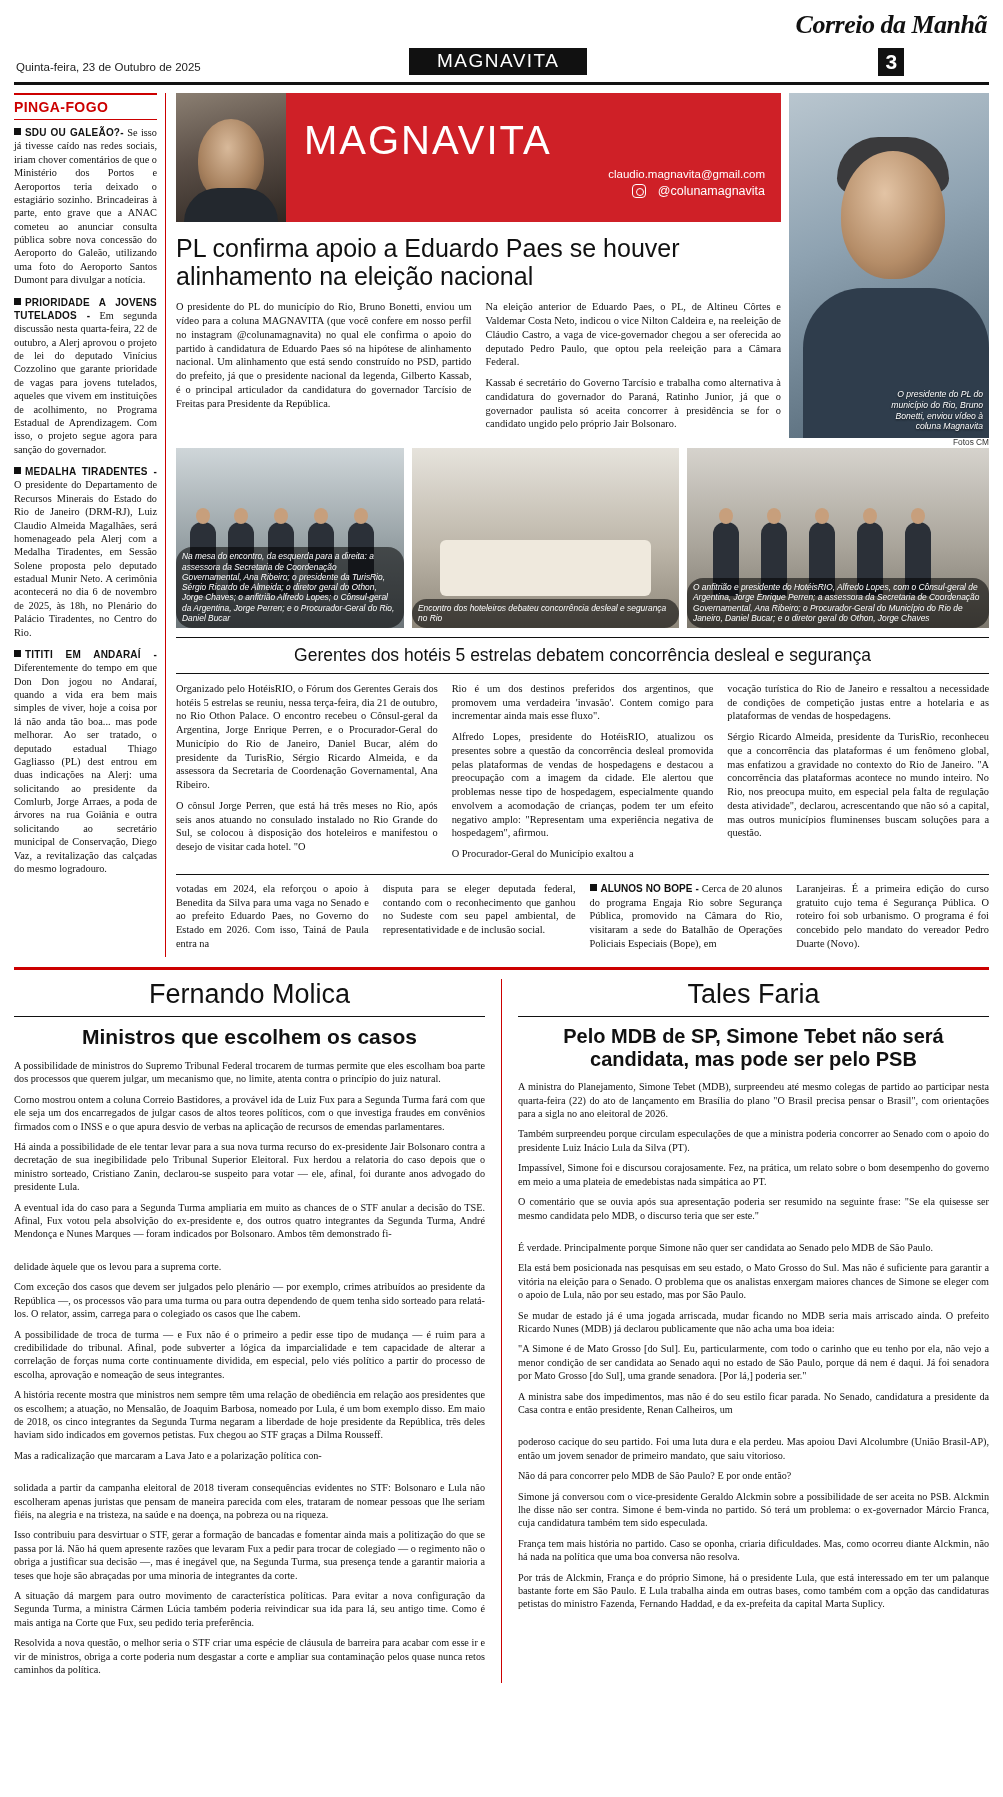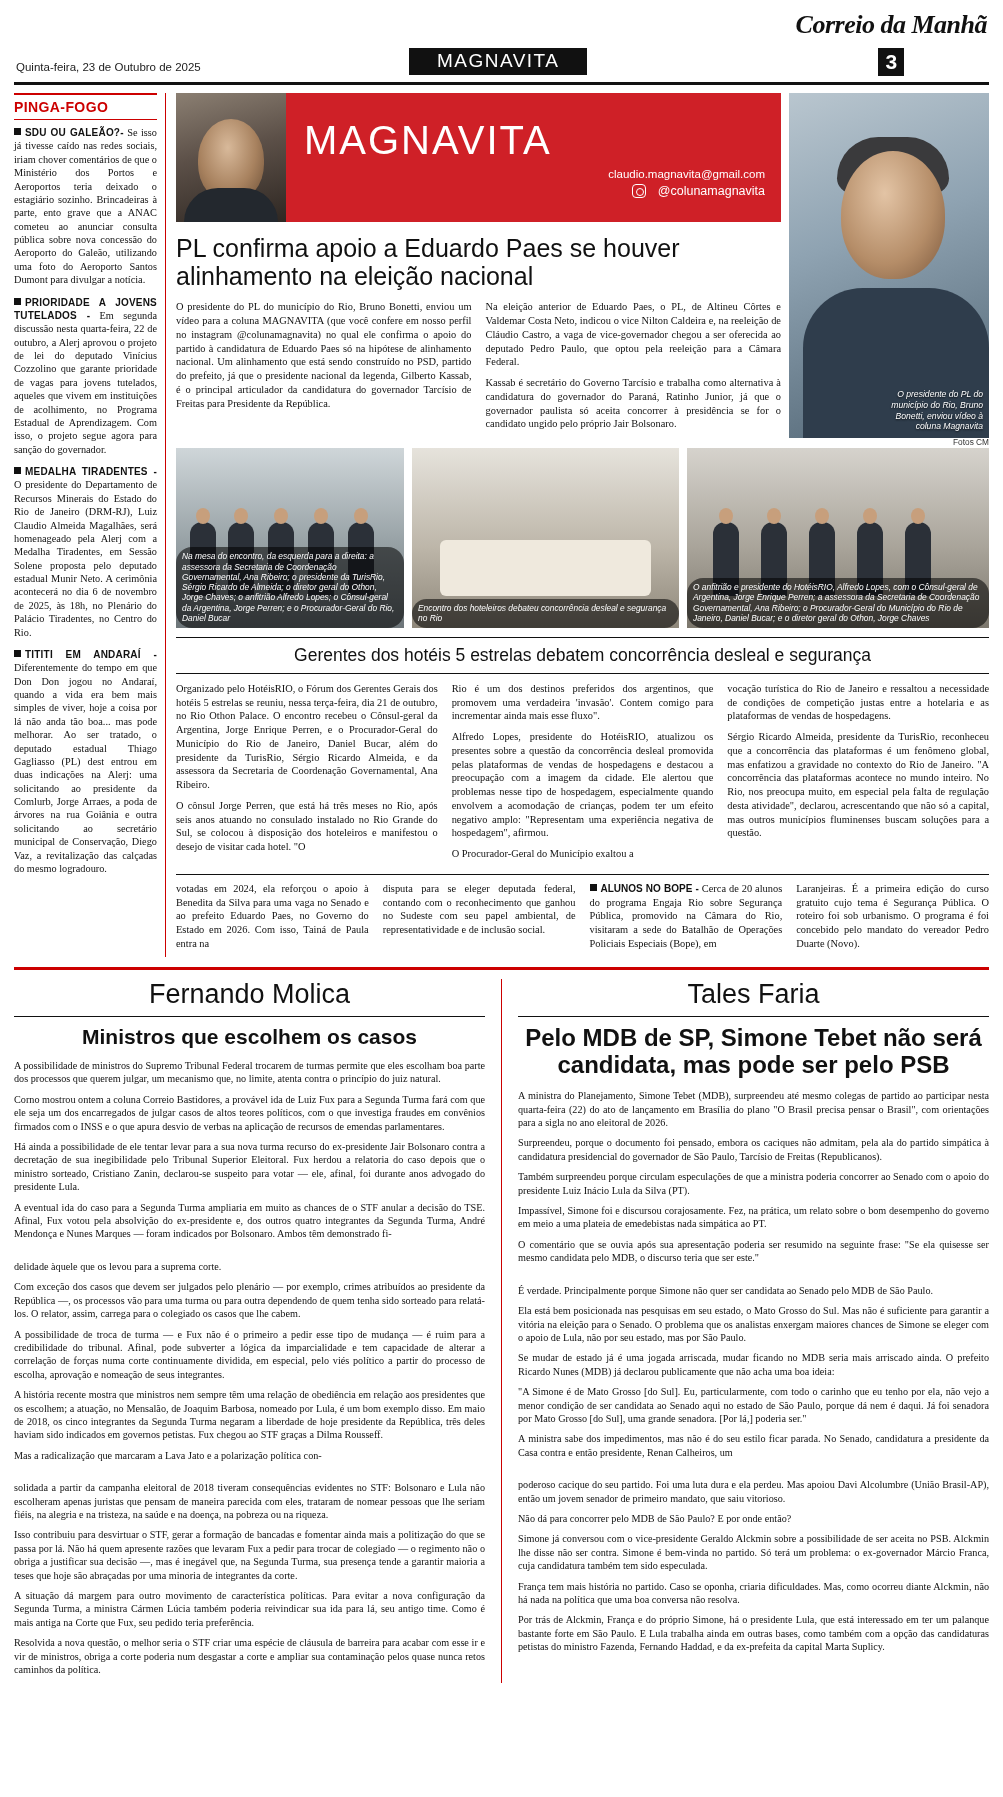--- a/index.html
+++ b/index.html
@@ -238,21 +238,21 @@
   .byline {
     font-family: "Liberation Sans", sans-serif;
     font-size: 27px; text-align: center; color: #111;
     padding-bottom: 6px; border-bottom: 1px solid #111; margin-bottom: 8px;
   }
   .col-headline {
     font-family: "Liberation Sans", sans-serif;
     font-size: 21px; line-height: 1.12; text-align: center;
     margin: 0 0 10px 0; color: #111;
   }
-  .col-headline.two-line { font-size: 24px; }
+  .col-headline.two-line { font-size: 20px; }
   .cols3 { display: flex; gap: 12px; flex-direction: column; }
   .cols3 .col { flex: 1; }
   .cols3 p { font-size: 10.2px; line-height: 1.315; text-align: justify; margin: 0 0 7px 0; hyphens: auto; }
 </style>
 </head>
 <body>
 
 <div class="page">
 
   <div class="masthead">
@@ -412,21 +412,20 @@
         </div>
       </div>
     </div>
 
     <div class="side">
       <div class="byline">Tales Faria</div>
       <h2 class="col-headline two-line">Pelo MDB de SP, Simone Tebet não será candidata, mas pode ser pelo PSB</h2>
       <div class="cols3">
         <div class="col">
           <p>A ministra do Planejamento, Simone Tebet (MDB), surpreendeu até mesmo colegas de partido ao participar nesta quarta-feira (22) do ato de lançamento em Brasília do plano "O Brasil precisa pensar o Brasil", com orientações para a sigla no ano eleitoral de 2026.</p>
-          <p>Surpreendeu, porque o documento foi pensado, embora os caciques não admitam, pela ala do partido simpática à candidatura presidencial do governador de São Paulo, Tarcísio de Freitas (Republicanos).</p>
           <p>Também surpreendeu porque circulam especulações de que a ministra poderia concorrer ao Senado com o apoio do presidente Luiz Inácio Lula da Silva (PT).</p>
           <p>Impassível, Simone foi e discursou corajosamente. Fez, na prática, um relato sobre o bom desempenho do governo em meio a uma plateia de emedebistas nada simpática ao PT.</p>
           <p>O comentário que se ouvia após sua apresentação poderia ser resumido na seguinte frase: "Se ela quisesse ser mesmo candidata pelo MDB, o discurso teria que ser este."</p>
         </div>
         <div class="col">
           <p>É verdade. Principalmente porque Simone não quer ser candidata ao Senado pelo MDB de São Paulo.</p>
           <p>Ela está bem posicionada nas pesquisas em seu estado, o Mato Grosso do Sul. Mas não é suficiente para garantir a vitória na eleição para o Senado. O problema que os analistas enxergam maiores chances de Simone se eleger com o apoio de Lula, não por seu estado, mas por São Paulo.</p>
           <p>Se mudar de estado já é uma jogada arriscada, mudar ficando no MDB seria mais arriscado ainda. O prefeito Ricardo Nunes (MDB) já declarou publicamente que não acha uma boa ideia:</p>
           <p>"A Simone é de Mato Grosso [do Sul]. Eu, particularmente, com todo o carinho que eu tenho por ela, não vejo a menor condição de ser candidata ao Senado aqui no estado de São Paulo, porque dá nem é daqui. Já foi senadora por Mato Grosso [do Sul], uma grande senadora. [Por lá,] poderia ser."</p>
           <p>A ministra sabe dos impedimentos, mas não é do seu estilo ficar parada. No Senado, candidatura a presidente da Casa contra e então presidente, Renan Calheiros, um</p>

